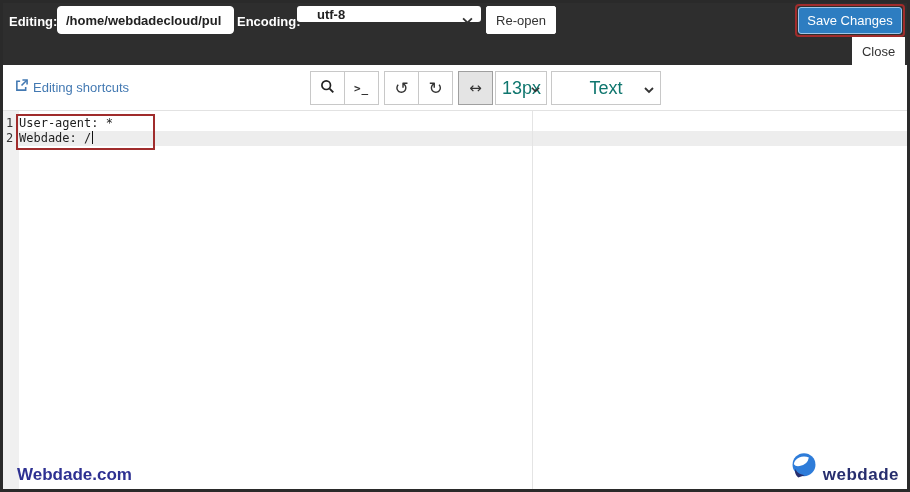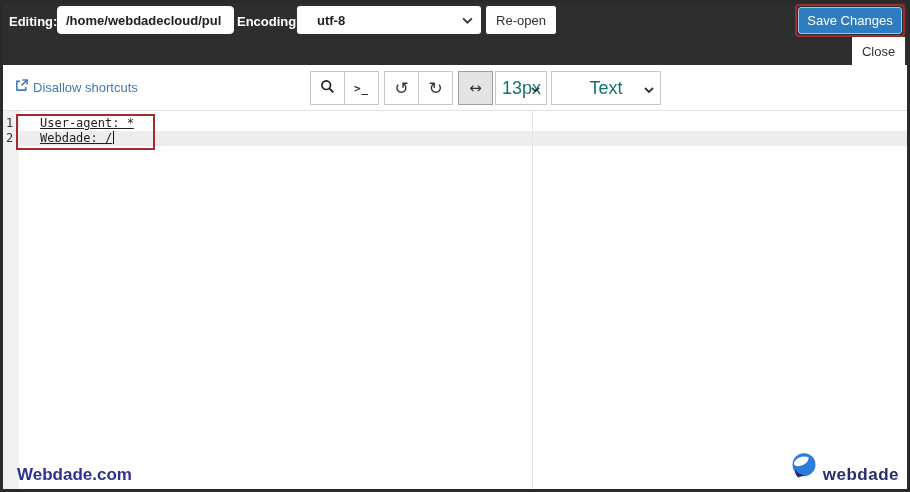--- a/index.html
+++ b/index.html
@@ -8,21 +8,21 @@
           background:#fff; overflow:hidden; }
 
   
   .topbar{ position:absolute; left:0; top:0; right:0; height:62px; background:#2e2e2e; }
   .topbar .lbl{ position:absolute; color:#fff; font-size:13px; font-weight:bold; top:11px; }
   .lbl-editing{ left:6px; }
   .lbl-encoding{ left:234px; }
   .path-input{ position:absolute; left:54px; top:3px; width:177px; height:28px;
                border:1px solid #fff; border-radius:4px; font-family:"Liberation Sans",sans-serif;
                font-size:13px; font-weight:bold; color:#222; padding:8px 8px; outline:none; }
-  .enc-select{ position:absolute; left:294px; top:3px; width:184px; height:28px; background:#fff;
+  .enc-select{ position:absolute; left:294px; top:3px; width:184px; height:16px; background:#fff;
                border-radius:3px; display:flex; align-items:center; font-size:13px; font-weight:bold;
                color:#222; padding-left:20px; cursor:pointer; }
   .enc-select .chev{ position:absolute; right:8px; top:9px; }
   .tb-btn{ position:absolute; top:3px; height:28px; background:#fff; border:1px solid #fff;
            border-radius:2px; font-size:13px; color:#333; display:flex; align-items:center;
            justify-content:center; cursor:pointer; }
   .btn-reopen{ left:483px; width:70px; }
   .btn-legacy{ left:668px; width:120px; }
   .save-annot{ position:absolute; left:792px; top:1px; border:2px solid #a02c2c; border-radius:4px;
                padding:1px; }
@@ -57,21 +57,21 @@
   
   .editor{ position:absolute; left:0; top:108px; right:0; bottom:0; background:#fff; }
   .gutter{ position:absolute; left:0; top:0; bottom:0; width:16px; background:#f0f0f0; }
   .active-line{ position:absolute; left:16px; right:0; top:20px; height:15px; background:#ededed; }
   .print-margin{ position:absolute; left:529px; top:0; bottom:0; width:1px; background:#e4e4e4; }
   .code-line{ position:absolute; left:0; right:0; height:15px; display:flex;
               font-family:"DejaVu Sans Mono","Liberation Mono",monospace; font-size:12px;
               line-height:15px; color:#1f1f1f; }
   .line-1{ top:5px; } .line-2{ top:20px; }
   .ln{ width:16px; padding-left:3px; color:#333; }
-  .ltxt{ padding-left:21px; white-space:pre;text-decoration:underline; }
+  .ltxt{ white-space:pre; }
   .caret{ display:inline-block; width:1px; height:13px; background:#111; vertical-align:middle;
           margin-left:1px; }
   .code-annot{ position:absolute; left:13px; top:3px; width:139px; height:36px;
                border:2px solid #a02c2c; }
 
   
   .site-name{ position:absolute; left:14px; bottom:4px; font-size:17px; font-weight:bold;
               color:#2e3192; }
   .logo{ position:absolute; right:8px; bottom:4px; display:flex; align-items:flex-end; gap:4px; }
   .logo-text{ font-size:17px; font-weight:bold; color:#272e6e; letter-spacing:0.5px; }
@@ -104,21 +104,21 @@
 
   <div class="toolbar">
     <a class="kbd-link">
       <span>
         <svg width="13" height="13" viewBox="0 0 14 14">
           <path d="M5.5 2.5 H2 V12 H11.5 V8.5" fill="none" stroke="#4379b2" stroke-width="1.7"></path>
           <path d="M8 1 H13 V6" fill="none" stroke="#4379b2" stroke-width="1.7"></path>
           <path d="M12.7 1.3 L7 7" stroke="#4379b2" stroke-width="1.7"></path>
         </svg>
       </span>
-      <span>Disallow shortcuts</span>
+      <span>Editing shortcuts</span>
     </a>
 
     <div class="tools">
       <div class="tool-btn">
         <span>
           <svg width="15" height="15" viewBox="0 0 15 15">
             <circle cx="6.2" cy="6.2" r="4.3" fill="none" stroke="#222" stroke-width="1.7"></circle>
             <line x1="9.6" y1="9.6" x2="13.3" y2="13.3" stroke="#222" stroke-width="1.9"></line>
           </svg>
         </span>

